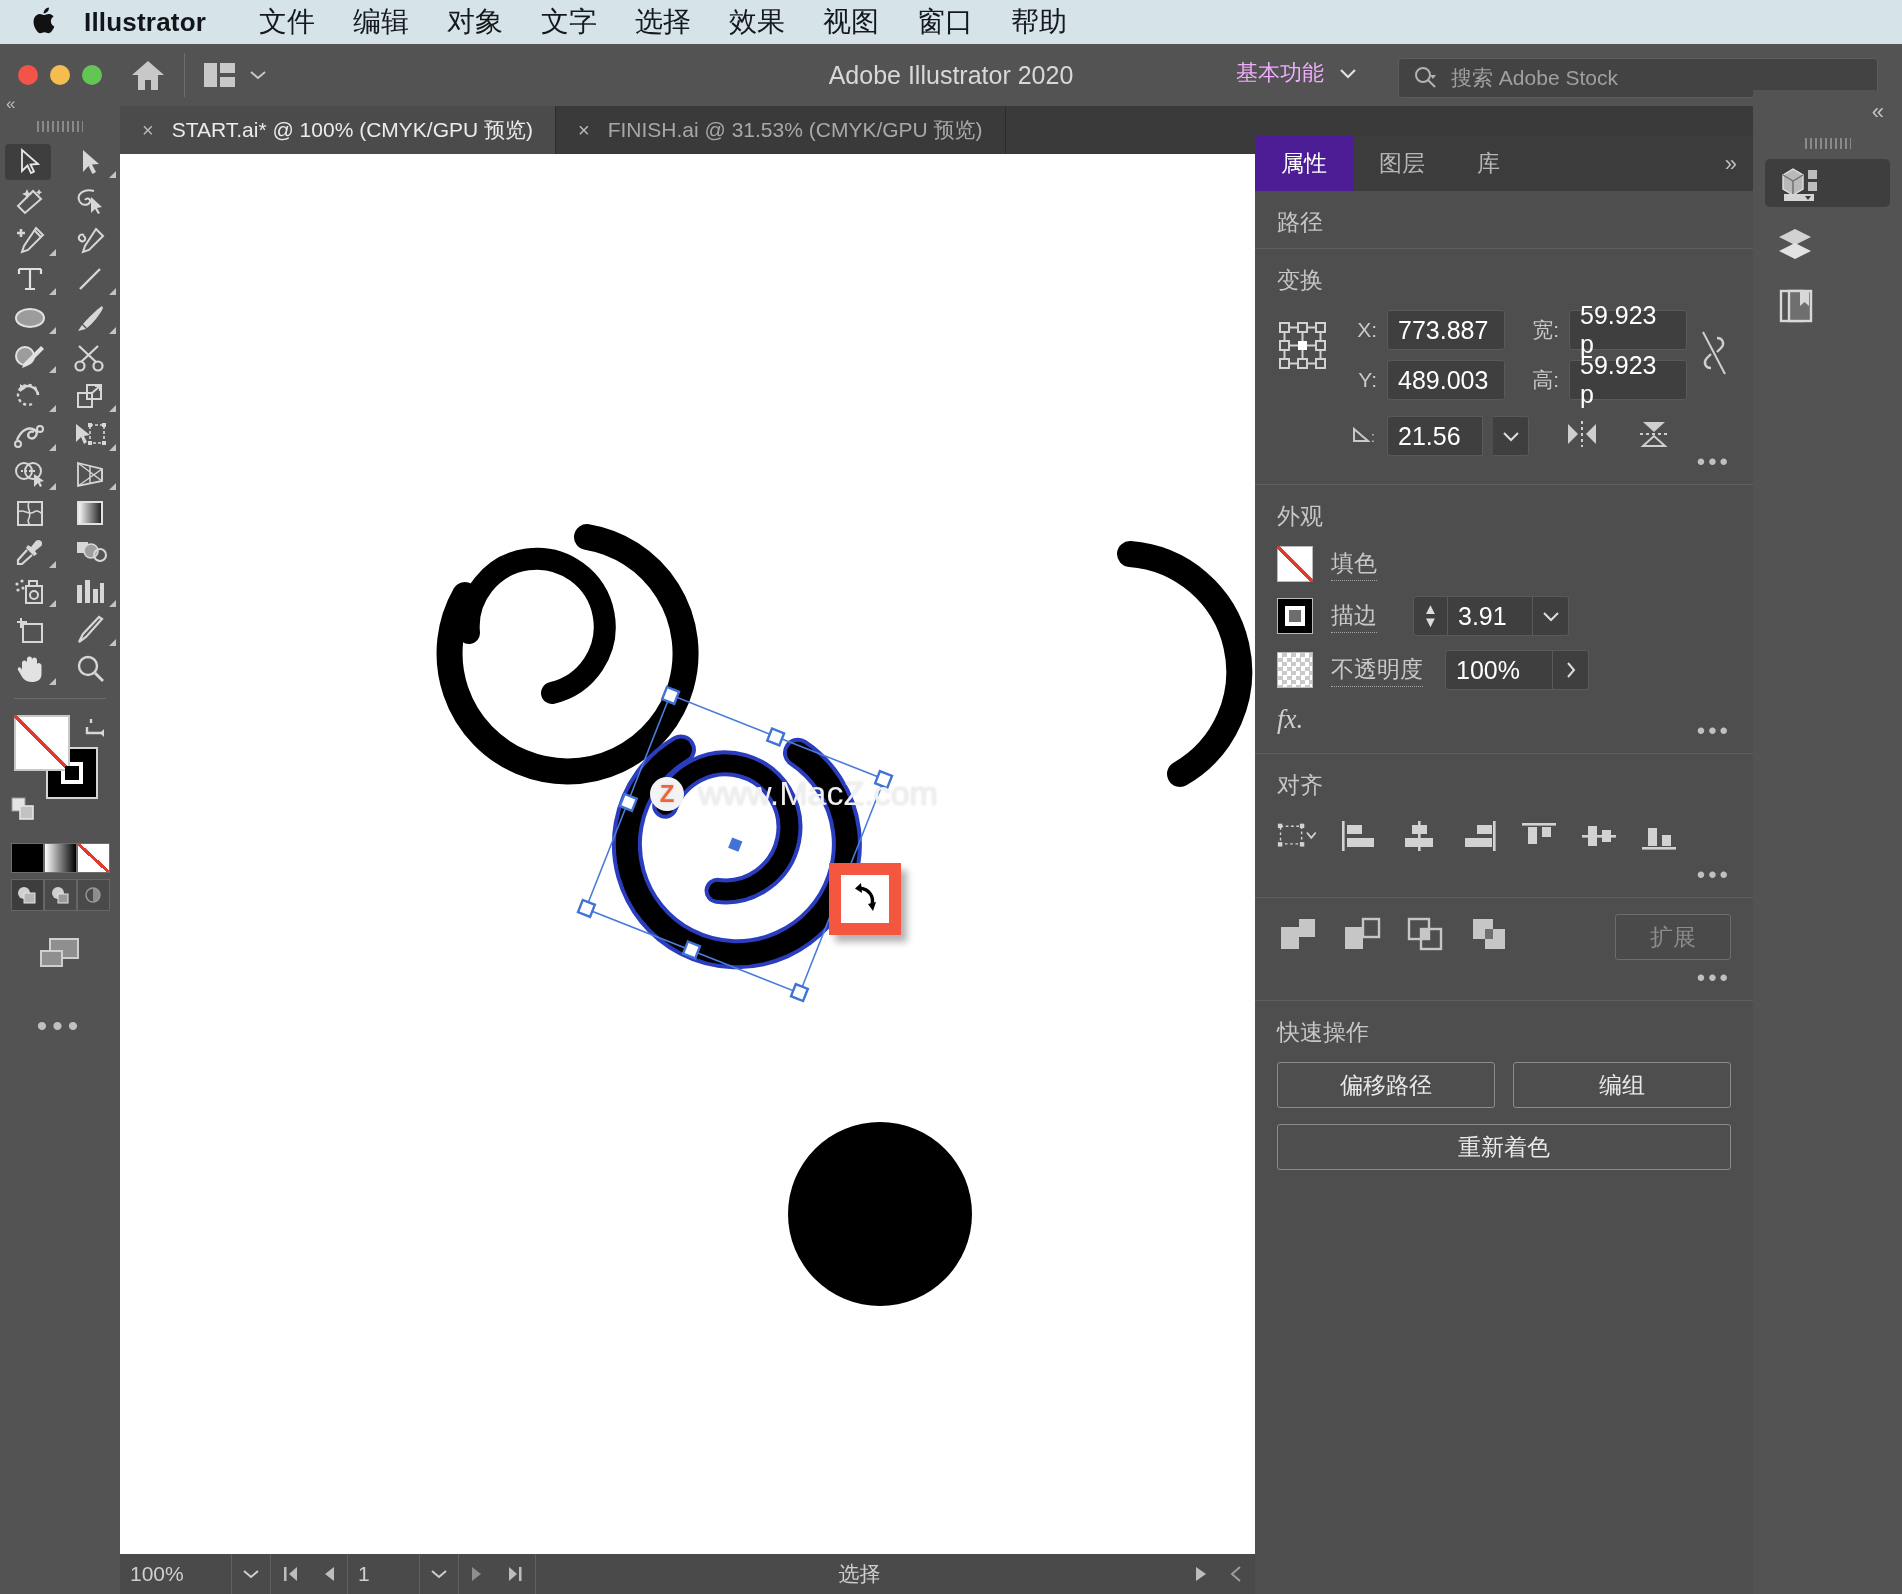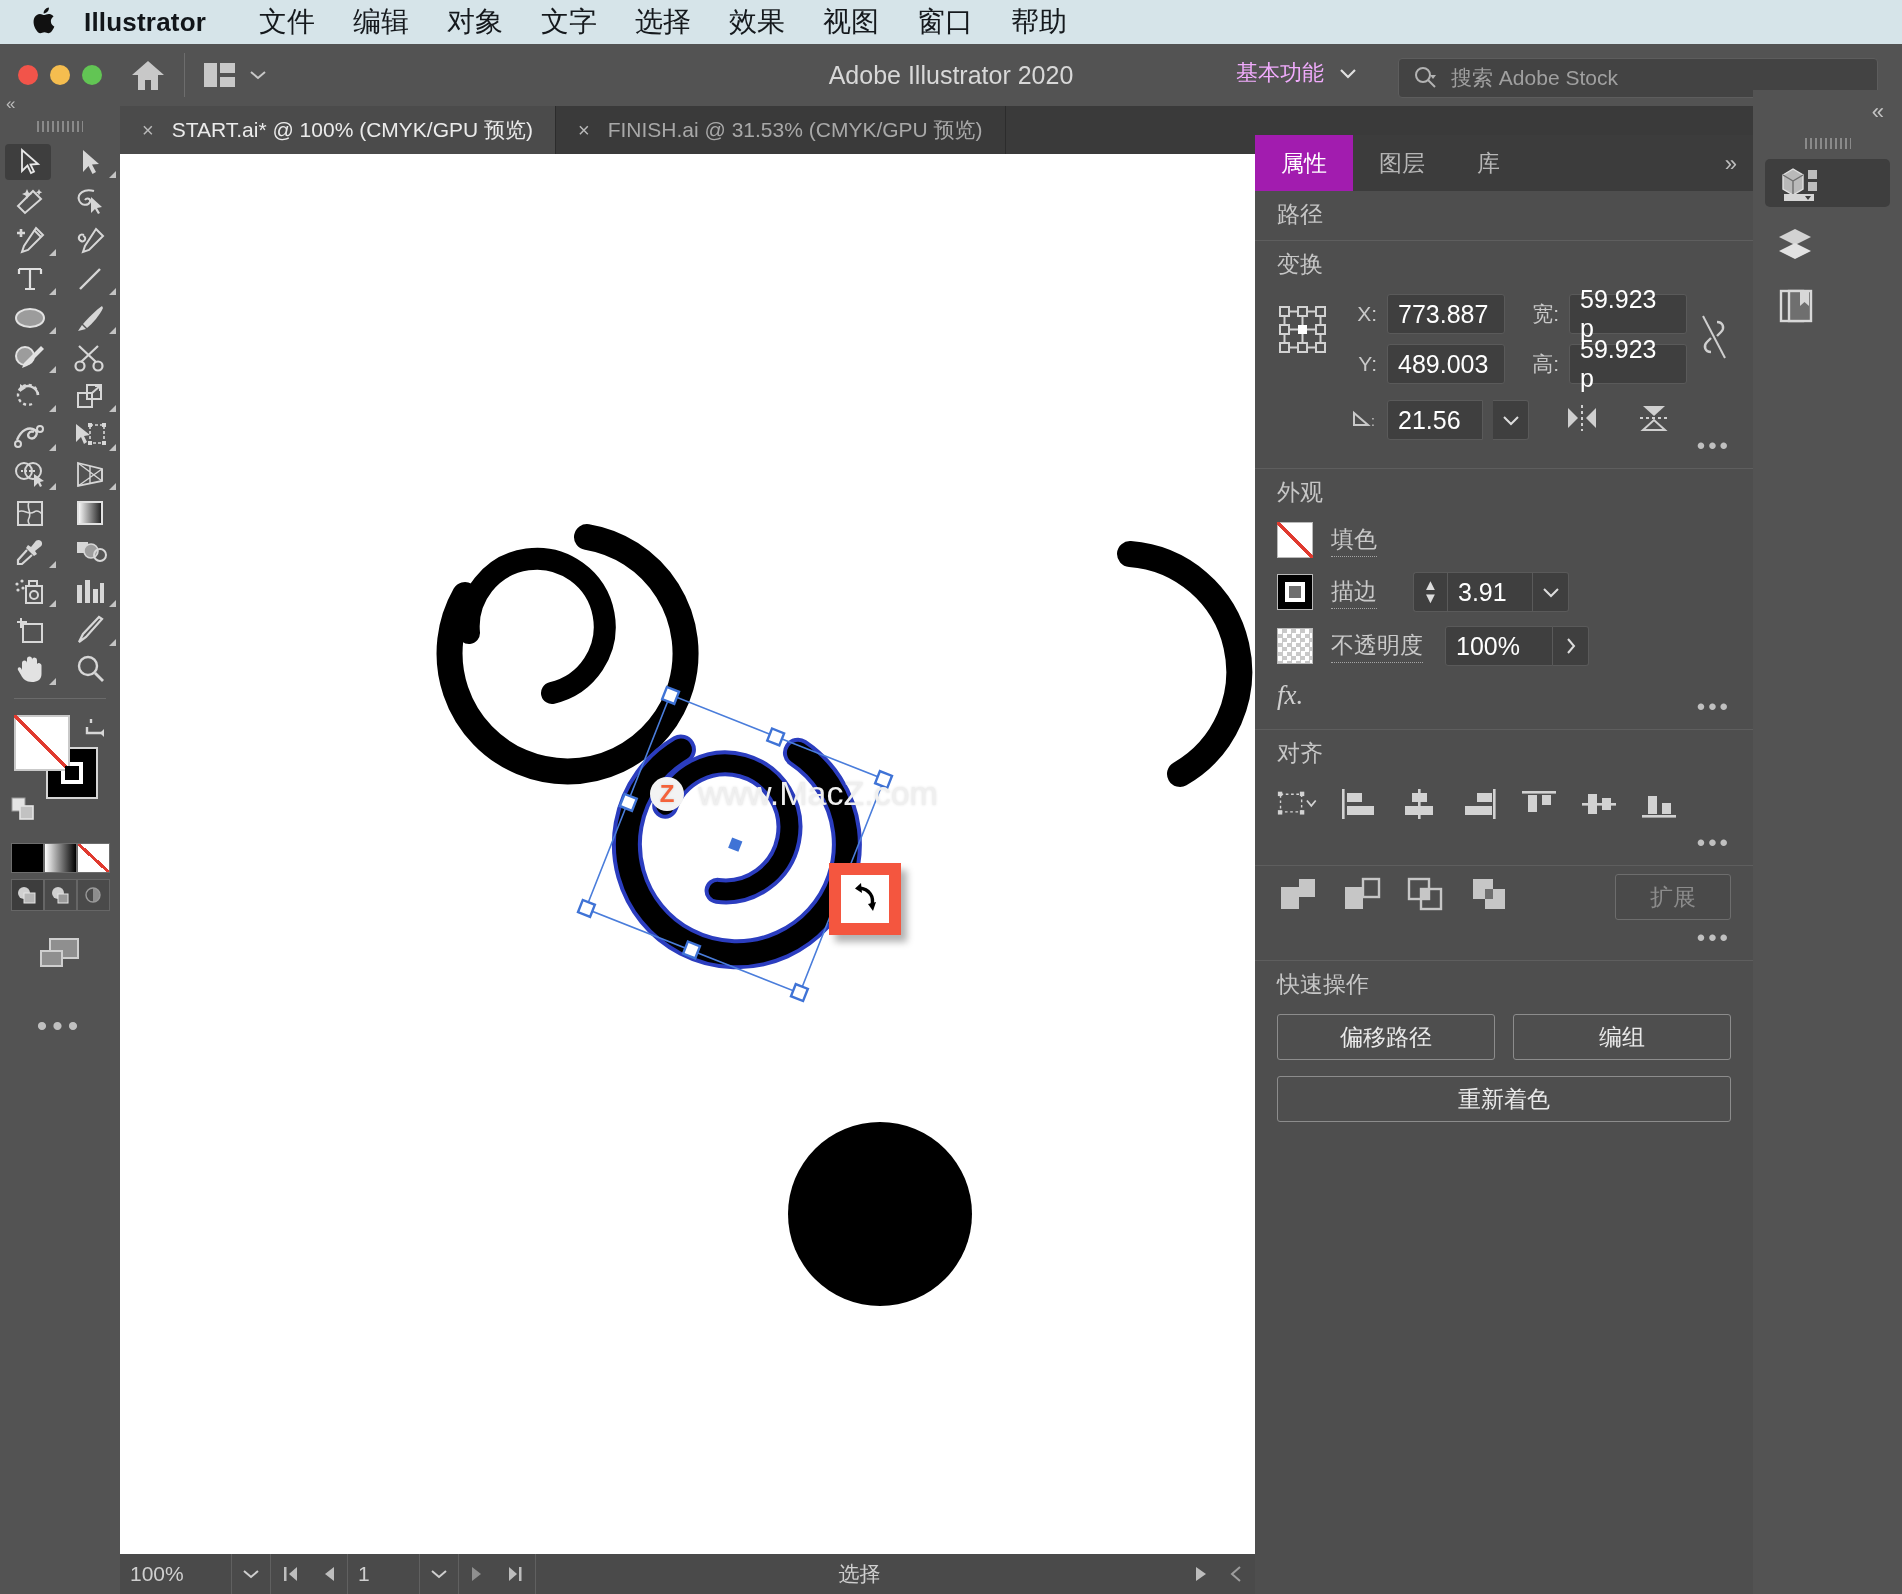--- a/index.html
+++ b/index.html
@@ -183,24 +183,24 @@
   
   .props {
     position: absolute; left: 1255px; top: 135px; width: 498px; height: 1459px;
     background: #4e4e4e; color: #d5d5d5;
   }
   .props-tabs {
     height: 56px; background: #3c3c3c; display: flex; align-items: stretch;
     position: relative;
   }
   .ptab { padding: 0 26px; display: flex; align-items: center; font-size: 23px; color: #b6b6b6; }
-  .ptab.active { background: #a21caf; color: #fff; }
+  .ptab.active { background: #4c1d95; color: #fff; }
   .ptab-more { position: absolute; right: 16px; top: 16px; font-size: 22px; color: #bdbdbd; }
 
-  .psec { padding: 8px 22px 18px 22px; border-bottom: 1px solid #5e5e5e; position: relative; }
+  .psec { padding: 16px 22px 18px 22px; border-bottom: 1px solid #5e5e5e; position: relative; }
   .psec-title { font-size: 23px; color: #c6c6c6; margin-bottom: 14px; }
   .psec-dots { position: absolute; right: 22px; bottom: 8px; color: #c0c0c0; font-size: 24px; letter-spacing: 3px; }
 
   .xf-row { display: flex; align-items: center; gap: 10px; margin-bottom: 10px; }
   .xf-lbl { font-size: 21px; color: #c9c9c9; width: 34px; text-align: right; }
   .xf-lbl.w { width: 44px; }
   .inp {
     background: #3f3f3f; border: 1px solid #5a5a5a; border-radius: 3px;
     color: #fff; font-size: 25px; padding: 4px 10px; height: 40px;
     display: flex; align-items: center;

